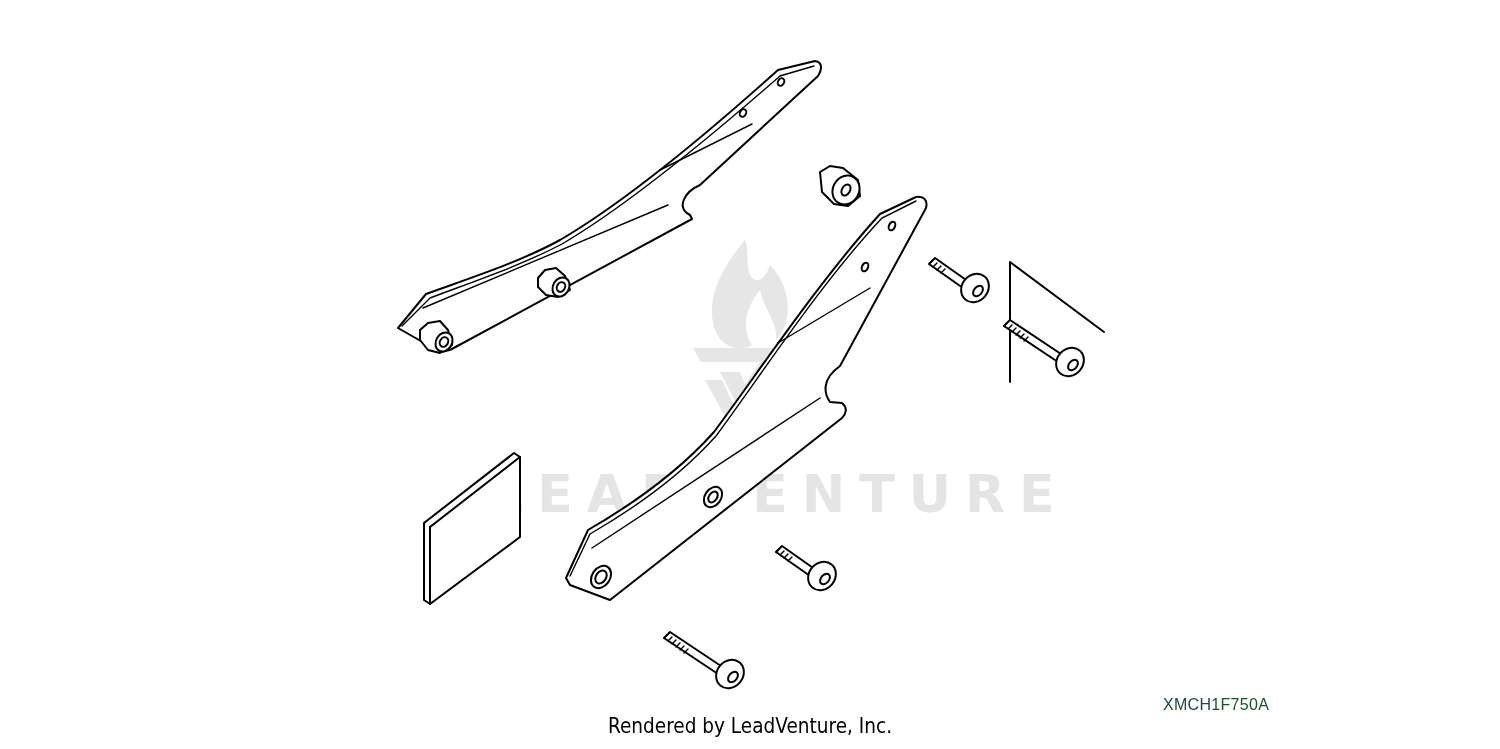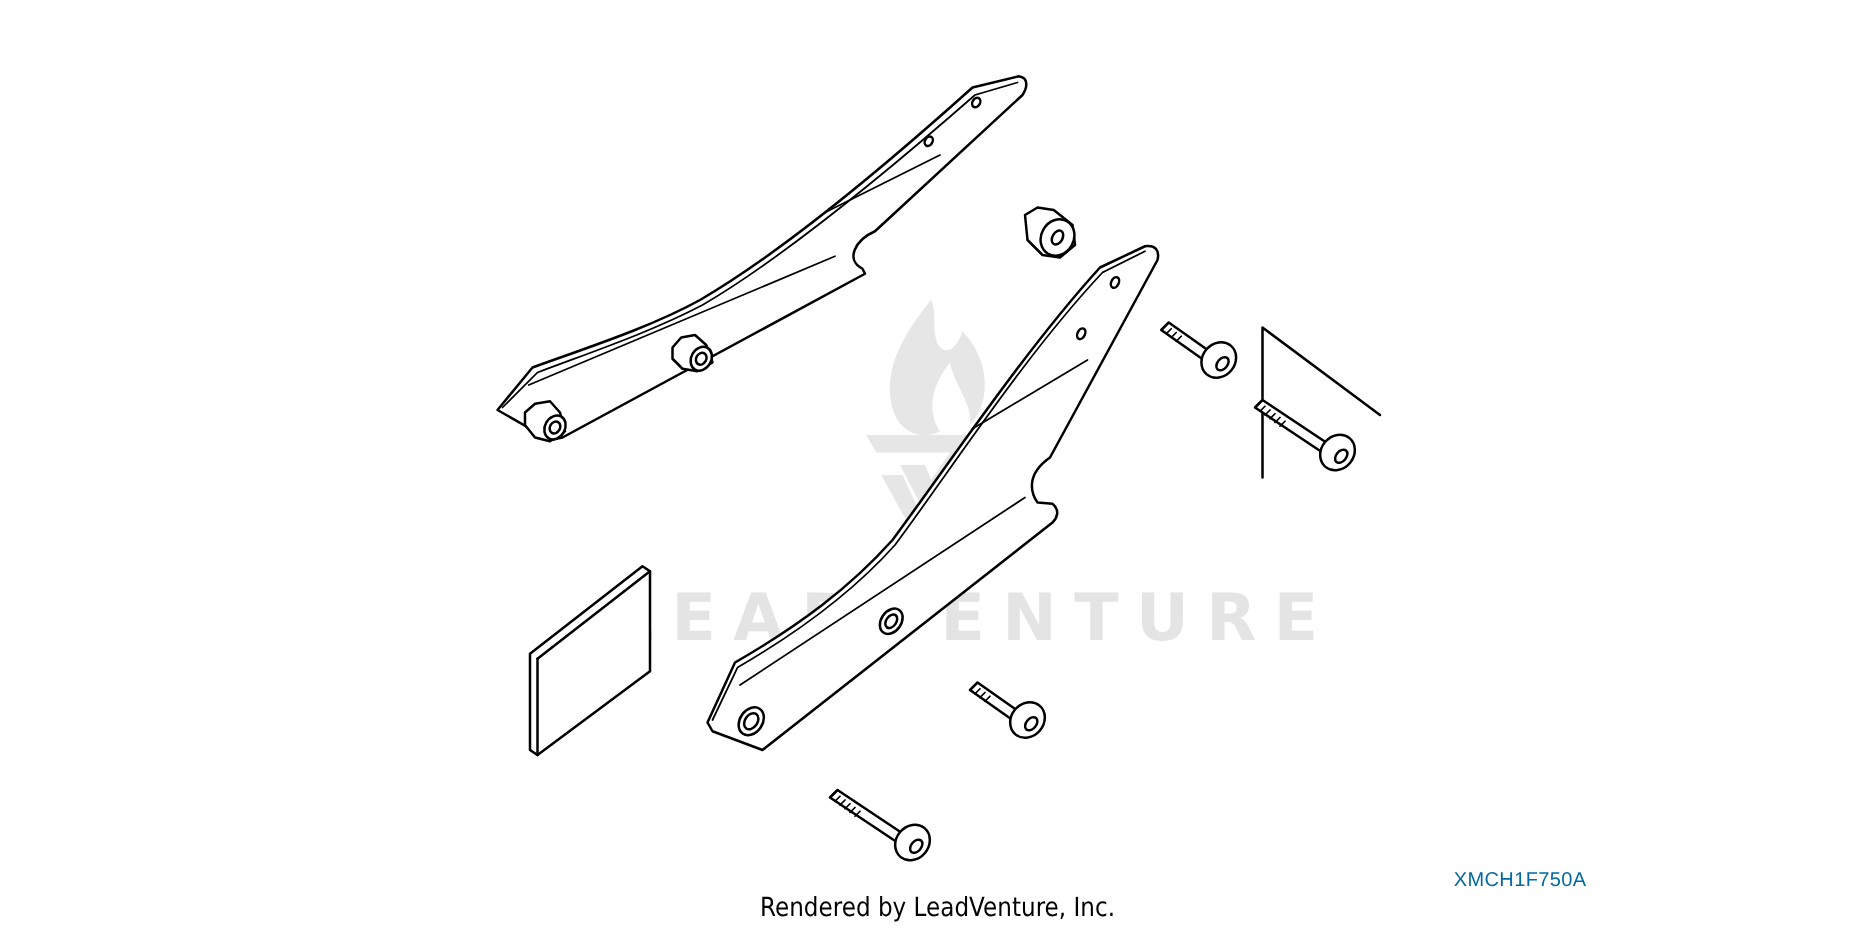--- a/index.html
+++ b/index.html
@@ -3,21 +3,21 @@
 <meta charset="utf-8">
 <style>
   html, body { margin: 0; padding: 0; background: #ffffff; }
   body { width: 1500px; height: 749px; position: relative; overflow: hidden; font-family: "DejaVu Sans", sans-serif; }
   #diagram { position: absolute; left: 0; top: 0; width: 1500px; height: 749px; }
   .ln { fill: none; stroke: #000; stroke-width: 2; stroke-linejoin: round; stroke-linecap: round; }
   .lnw { fill: #fff; stroke: #000; stroke-width: 2; stroke-linejoin: round; stroke-linecap: round; }
   .thin { fill: none; stroke: #000; stroke-width: 1.4; stroke-linecap: round; }
   .wm { fill: #e6e6e6; }
   .wm-text { font-family: "DejaVu Sans", sans-serif; font-weight: bold; font-size: 52px; letter-spacing: 14px; fill: #e4e4e4; }
-  #diagram-code { position: absolute; left: 1163px; top: 696px; font-family: "Liberation Sans", sans-serif; font-size: 16px; color: #0369a1; letter-spacing: 0.3px; }
+  #diagram-code { position: absolute; left: 1163px; top: 696px; font-family: "Liberation Sans", sans-serif; font-size: 16px; color: #14532d; letter-spacing: 0.3px; }
   #render-credit { position: absolute; left: 0; width: 1500px; top: 714px; text-align: center; font-family: "DejaVu Sans", sans-serif; font-size: 21px; color: #000; transform: scaleX(0.88); transform-origin: 750px 0; }
 </style>
 </head>
 <body>
 
 <svg id="diagram" viewBox="0 0 1500 749" xmlns="http://www.w3.org/2000/svg">
 
   <g>
     <g>
       <path class="wm" d="M745 240 C 720 270, 705 300, 715 330 C 722 348, 740 352, 752 345 C 742 330, 744 310, 760 290 C 764 310, 778 322, 776 340 C 795 320, 790 285, 770 265 C 765 280, 756 285, 750 275 C 745 262, 750 252, 745 240 Z"></path>

